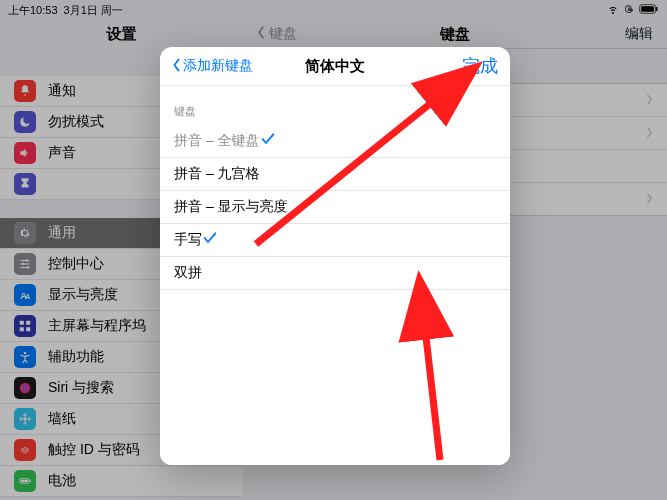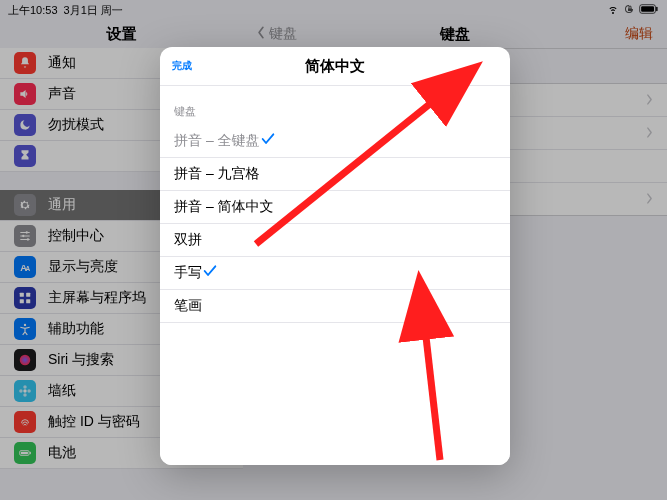--- a/index.html
+++ b/index.html
@@ -3,44 +3,44 @@
 <meta charset="utf-8">
 <style>
   html,body{margin:0;padding:0;font-family:-apple-system,BlinkMacSystemFont,"Helvetica Neue",Arial,sans-serif;background:#f2f2f7;color:#000;}
   .screen{width:667px;height:500px;position:relative;overflow:hidden;background:#f2f2f7;}
   
   .status-bar{height:20px;display:flex;align-items:center;justify-content:space-between;padding:0 8px;font-size:11px;color:#000;}
   .status-left{display:flex;gap:6px;align-items:flex-end;}
   .status-right{display:flex;gap:4px;align-items:center;}
   
   .split{display:flex;height:480px;}
-  .sidebar{width:243px;background:#f2f2f7;display:flex;flex-direction:column;}
+  .sidebar{width:243px;background:#f2f2f7;display:flex;flex-direction:column;gap:28px;}
   .sidebar-title{height:28px;display:flex;align-items:center;justify-content:center;font-size:15px;font-weight:600;}
   .side-list{overflow:auto;}
   .side-item{display:flex;align-items:center;height:30px;padding:0 14px;gap:12px;font-size:14px;background:#fff;border-bottom:1px solid #e5e5ea;}
   .side-item.spacer{background:transparent;height:18px;border:none;}
   .side-item.selected{background:#737373;color:#fff;}
   .icon-box{width:22px;height:22px;border-radius:5px;display:flex;align-items:center;justify-content:center;color:#fff;flex:0 0 auto;}
   .icon-box svg{width:14px;height:14px;}
   .detail{flex:1;background:#f2f2f7;position:relative;}
   .detail-header{height:28px;display:flex;align-items:center;justify-content:space-between;padding:0 14px;border-bottom:1px solid #d1d1d6;}
   .detail-header .back{color:#8e8e93;display:flex;align-items:center;gap:4px;font-size:14px;}
   .detail-header .title{position:absolute;left:0;right:0;text-align:center;font-size:15px;font-weight:600;pointer-events:none;}
-  .detail-header .edit{color:#c2410c;font-size:14px;}
+  .detail-header .edit{color:#0f172a;font-size:14px;}
   .detail-group{margin-top:34px;background:#fff;border-top:1px solid #d1d1d6;border-bottom:1px solid #d1d1d6;}
   .detail-row{height:32px;display:flex;align-items:center;justify-content:space-between;padding:0 14px;font-size:14px;border-bottom:1px solid #e5e5ea;}
   .detail-row:last-child{border-bottom:none;}
   .chevron{color:#c7c7cc;}
   
   .modal-backdrop{position:absolute;inset:0;background:rgba(0,0,0,0.28);z-index:10;}
   .modal{position:absolute;left:160px;top:47px;width:350px;height:418px;background:#fff;border-radius:12px;box-shadow:0 10px 40px rgba(0,0,0,0.25);overflow:hidden;display:flex;flex-direction:column;}
   .modal-header{height:38px;display:flex;align-items:center;justify-content:space-between;padding:0 12px;border-bottom:1px solid #e5e5ea;position:relative;flex:0 0 auto;}
   .modal-back{color:#007aff;font-size:14px;display:flex;align-items:center;gap:2px;}
   .modal-title{position:absolute;left:0;right:0;text-align:center;font-size:15px;font-weight:600;pointer-events:none;}
-  .modal-done{color:#007aff;font-size:10px;font-weight:700;}
+  .modal-done{color:#007aff;font-size:18px;font-weight:400;}
   .modal-body{flex:1;overflow:auto;background:#fff;}
   .modal-section-label{font-size:11px;color:#8e8e93;padding:18px 14px 6px;}
   .modal-row{height:32px;display:flex;align-items:center;justify-content:flex-start;padding:0 14px;font-size:14px;border-bottom:1px solid #e5e5ea;}
   .modal-row .label.muted{color:#8e8e93;}
   .check{color:#007aff;font-size:16px;}
   
   .arrow{position:absolute;z-index:20;pointer-events:none;}
 </style>
 </head>
 <body>
@@ -79,34 +79,34 @@
     <div class="side-list" id="side-list">
           <div class="side-item">
             <div class="icon-box" style="background: rgb(255, 59, 48);">
               <svg viewBox="0 0 24 24" fill="#fff">
                 <path d="M12 2a5 5 0 00-5 5v4l-2 3h14l-2-3V7a5 5 0 00-5-5zm0 18a2 2 0 002-2h-4a2 2 0 002 2z"></path>
               </svg>
             </div>
             <span>通知</span>
           </div>
           <div class="side-item">
+            <div class="icon-box" style="background: rgb(88, 86, 214);">
+              <svg viewBox="0 0 24 24" fill="#fff">
+                <path d="M20 13A8 8 0 1111 4a6 6 0 009 9z"></path>
+              </svg>
+            </div>
+            <span>勿扰模式</span>
+          </div>
+          <div class="side-item">
             <div class="icon-box" style="background: rgb(255, 45, 85);">
               <svg viewBox="0 0 24 24" fill="#fff">
                 <path d="M4 9v6h4l5 4V5L8 9H4zm12 3a4 4 0 00-2-3.5v7A4 4 0 0016 12z"></path>
               </svg>
             </div>
             <span>声音</span>
-          </div>
-          <div class="side-item">
-            <div class="icon-box" style="background: rgb(88, 86, 214);">
-              <svg viewBox="0 0 24 24" fill="#fff">
-                <path d="M20 13A8 8 0 1111 4a6 6 0 009 9z"></path>
-              </svg>
-            </div>
-            <span>勿扰模式</span>
           </div>
           <div class="side-item">
             <div class="icon-box" style="background: rgb(88, 86, 214);">
               <svg viewBox="0 0 24 24" fill="#fff">
                 <path d="M6 2h12v4l-4 4 4 4v4H6v-4l4-4-4-4V2z"></path>
               </svg>
             </div>
           </div>
           <div class="side-item spacer"></div>
           <div class="side-item selected">
@@ -239,49 +239,54 @@
                 <polyline points="3,2 9,10 3,18"></polyline>
               </svg></span>
           </div>
         </div>
   </div>
 </div>
 
 <div class="modal-backdrop">
   <div class="modal">
     <div class="modal-header">
+      <div class="modal-back">
+        <span>
+          <svg viewBox="0 0 12 20" width="9" height="14" fill="none" stroke="#007aff" stroke-width="2.5" stroke-linecap="round" stroke-linejoin="round">
+                <polyline points="9,2 3,10 9,18"></polyline>
+              </svg>
+        </span>
+        <span>添加新键盘</span>
+      </div>
       <div class="modal-title">简体中文</div>
       <div class="modal-done">完成</div>
     </div>
     <div class="modal-body">
       <div class="modal-section-label">键盘</div>
       <div id="modal-options">
             <div class="modal-row">
               <span class="label muted">拼音 – 全键盘</span>
               <span class="check"><svg viewBox="0 0 24 24" width="16" height="16" fill="none" stroke="#007aff" stroke-width="2.8" stroke-linecap="round" stroke-linejoin="round">
                   <polyline points="4,12 9,18 20,5"></polyline>
                 </svg></span>
             </div>
             <div class="modal-row">
               <span class="label">拼音 – 九宫格</span>
             </div>
             <div class="modal-row">
-              <span class="label">拼音 – 简体中文</span>
-            </div>
-            <div class="modal-row">
-              <span class="label">双拼</span>
+              <span class="label">拼音 – 显示与亮度</span>
             </div>
             <div class="modal-row">
               <span class="label">手写</span>
               <span class="check"><svg viewBox="0 0 24 24" width="16" height="16" fill="none" stroke="#007aff" stroke-width="2.8" stroke-linecap="round" stroke-linejoin="round">
                   <polyline points="4,12 9,18 20,5"></polyline>
                 </svg></span>
             </div>
             <div class="modal-row">
-              <span class="label">笔画</span>
+              <span class="label">双拼</span>
             </div>
           </div>
     </div>
   </div>
 </div>
 
 <svg class="arrow" style="left:236px;top:54px;" width="260" height="200">
   <defs>
         <marker id="ah1" markerWidth="10" markerHeight="10" refX="8" refY="4" orient="auto">
           <polygon points="0,0 10,4 0,8" fill="#ff1e1e"></polygon>

